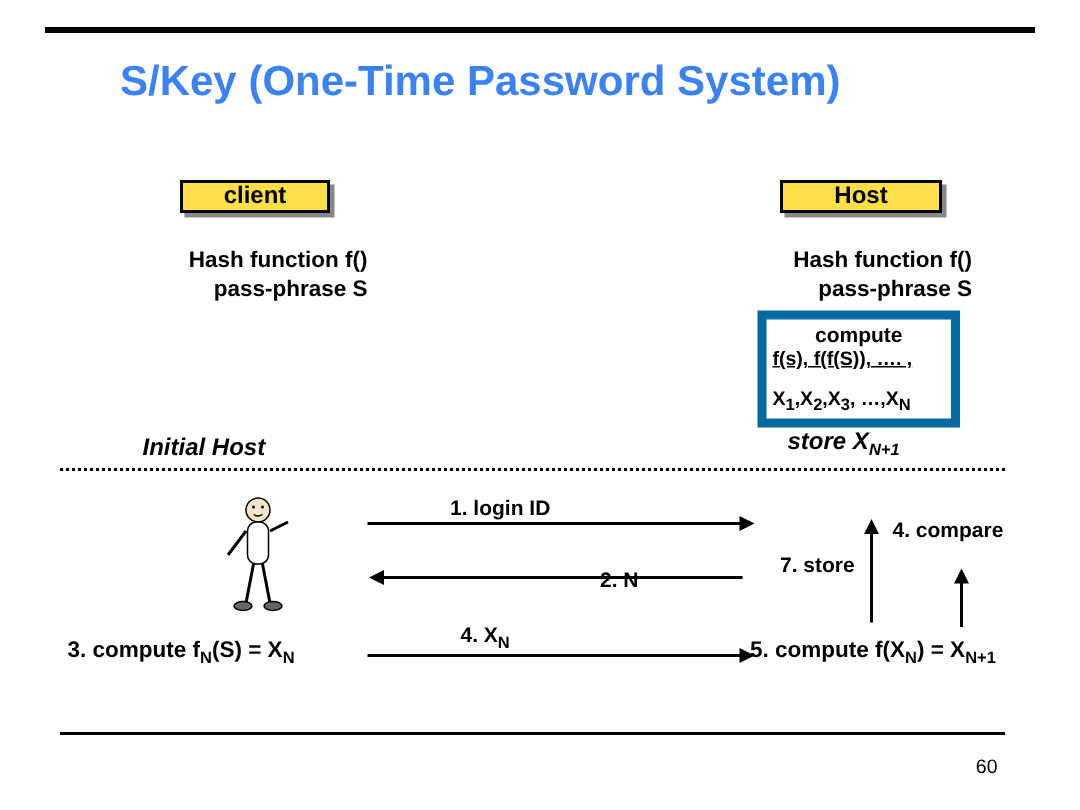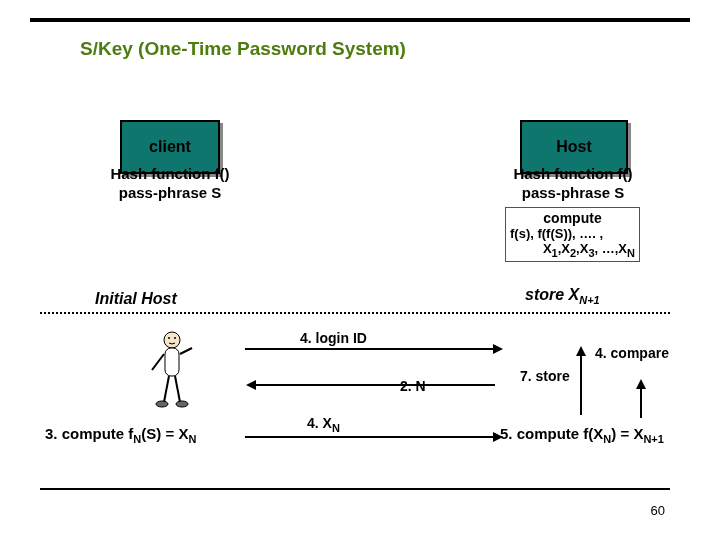--- a/index.html
+++ b/index.html
@@ -12,58 +12,58 @@
     overflow: hidden;
   }
   .top-border {
     position: absolute;
     top: 18px; left: 30px; right: 30px;
     border-top: 4px solid #000;
   }
   .title {
     position: absolute;
     top: 38px; left: 80px;
-    font-size: 19px;
-    font-weight: bold;
-    color: #4d7c0f;
+    font-size: 28px;
+    font-weight: bold;
+    color: #3b82f6;
     text-align: right;
   }
   .box {
     position: absolute;
     border: 2px solid #000;
     box-shadow: 3px 3px 0 #888;
-    background: #0f766e;
+    background: #fde047;
     text-align: center;
     font-weight: bold;
-    padding: 16px 10px;
+    padding: 0 10px;
   }
   .client-box { top: 120px; left: 120px; width: 100px; }
   .host-box   { top: 120px; left: 520px; width: 108px; }
 
   .text-block {
     position: absolute;
     font-weight: bold;
     font-size: 15px;
     line-height: 1.25;
-    text-align: center;
+    text-align: right;
   }
   .client-hash { top: 165px; left: 95px; width: 150px; }
   .host-hash   { top: 165px; left: 498px; width: 150px; }
 
   .compute-box {
     position: absolute;
     top: 207px; left: 505px; width: 135px;
-    border: 1px solid #0369a1;
+    border: 6px solid #0369a1;
     padding: 2px 4px;
     font-weight: bold;
     text-align: center;
     font-size: 14px;
   }
-  .compute-line2 { font-size: 13px; text-align: left; }
-  .sub-line { font-size: 13px; text-align: right; }
+  .compute-line2 { font-size: 13px; text-align: left; text-decoration: underline; }
+  .sub-line { font-size: 13px; text-align: left; margin-top: 12px; }
 
   .initial-setup {
     position: absolute;
     top: 290px; left: 95px;
     font-weight: bold;
     font-style: italic;
     font-size: 16px;
   }
   .store-text {
     position: absolute;
@@ -186,21 +186,21 @@
     <line x1="30" y1="24" x2="42" y2="18" stroke="#000" stroke-width="2"></line>
     <line x1="19" y1="46" x2="14" y2="72" stroke="#000" stroke-width="2"></line>
     <line x1="25" y1="46" x2="30" y2="72" stroke="#000" stroke-width="2"></line>
     <ellipse cx="12" cy="74" rx="6" ry="3" fill="#666" stroke="#000"></ellipse>
     <ellipse cx="32" cy="74" rx="6" ry="3" fill="#666" stroke="#000"></ellipse>
   </svg>
 </div>
 
 <div class="arrow-line" style="top:348px; left:245px; width:250px;"></div>
 <div class="arrow-head-right" style="top:344px; left:493px;"></div>
-<div class="label label-login">4. login ID</div>
+<div class="label label-login">1. login ID</div>
 
 <div class="arrow-line" style="top:384px; left:255px; width:240px;"></div>
 <div class="arrow-head-left" style="top:380px; left:246px;"></div>
 <div class="label label-n">2.  N</div>
 
 <div class="arrow-line" style="top:436px; left:245px; width:250px;"></div>
 <div class="arrow-head-right" style="top:432px; left:493px;"></div>
 <div class="label label-xn">4. X<sub>N</sub></div>
 
 <div class="arrow-vline" style="top:355px; left:580px; height:60px;"></div>

